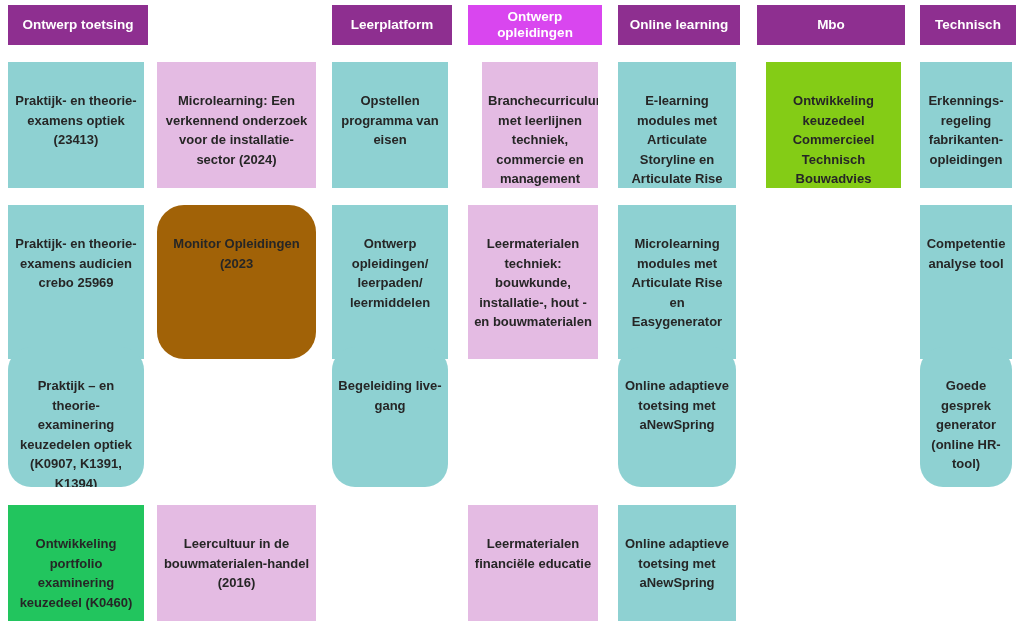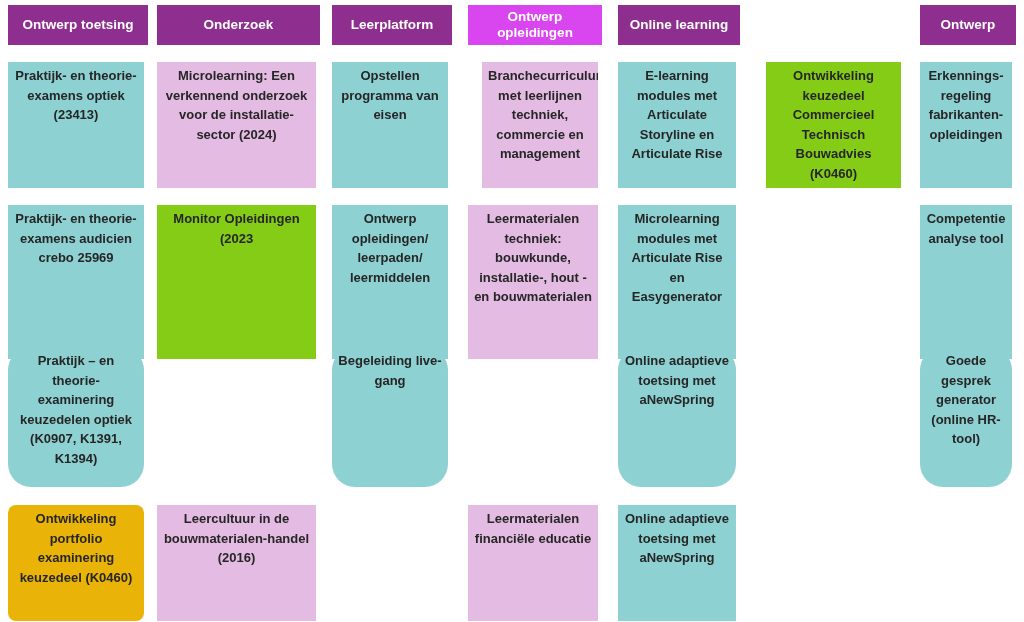--- a/index.html
+++ b/index.html
@@ -15,46 +15,45 @@
   .col-5{left:618px;width:122px;}
   .col-6{left:757px;width:148px;}
   .col-7{left:920px;width:96px;}
   .col-header{
     position:absolute;top:5px;left:0;right:0;height:40px;
     display:flex;align-items:center;justify-content:center;text-align:center;
     color:#ffffff;font-weight:bold;font-size:13.5px;line-height:1.2;
   }
   .card{
     position:absolute;left:0;right:4px;box-sizing:border-box;
-    padding:4px 6px 8px 6px;text-align:center;
+    padding:29px 6px 8px 6px;text-align:center;
     font-weight:bold;font-size:13px;line-height:1.5;color:#262626;
     overflow:hidden;
   }
   .row-1{top:62px;height:126px;}
   .row-2{top:205px;height:154px;}
   .row-3{top:347px;height:140px;border-radius:23px;}
   .row-4{top:505px;height:116px;}
 </style>
 </head>
 <body>
 
 <div class="board">
 
   <div class="col col-1">
     <div class="col-header" style="background: rgb(142, 47, 144);">Ontwerp toetsing</div>
     <div class="card row-1" style="background: rgb(142, 209, 210);">Praktijk- en theorie-examens optiek (23413)</div>
     <div class="card row-2" style="background: rgb(142, 209, 210);">Praktijk- en theorie-examens audicien crebo 25969</div>
     <div class="card row-3" style="background: rgb(142, 209, 210);">Praktijk – en theorie-examinering keuzedelen optiek (K0907, K1391, K1394)</div>
-    <div class="card row-4" style="background: #eab308; border-radius: 8px;">Ontwikkeling portfolio examinering keuzedeel (K0460)</div>
+    <div class="card row-4" style="background: #22c55e;">Ontwikkeling portfolio examinering keuzedeel (K0460)</div>
   </div>
 
   <div class="col col-2">
-    <div class="col-header" style="background: rgb(142, 47, 144);">Onderzoek</div>
     <div class="card row-1" style="background: rgb(228, 187, 227);">Microlearning: Een verkennend onderzoek voor de installatie-sector (2024)</div>
-    <div class="card row-2" style="background: #84cc16;">Monitor Opleidingen (2023</div>
+    <div class="card row-2" style="background: #a16207; border-radius: 27px;">Monitor Opleidingen (2023</div>
     <div class="card row-4" style="background: rgb(228, 187, 227);">Leercultuur in de bouwmaterialen-handel (2016)</div>
   </div>
 
   <div class="col col-3">
     <div class="col-header" style="background: rgb(142, 47, 144);">Leerplatform</div>
     <div class="card row-2" style="background: rgb(142, 209, 210);">Ontwerp opleidingen/ leerpaden/ leermiddelen</div>
     <div class="card row-1" style="background: rgb(142, 209, 210);">Opstellen programma van eisen</div>
     <div class="card row-3" style="background: rgb(142, 209, 210);">Begeleiding live-gang</div>
   </div>
 
@@ -67,23 +66,24 @@
 
   <div class="col col-5">
     <div class="col-header" style="background: rgb(142, 47, 144);">Online learning</div>
     <div class="card row-1" style="background: rgb(142, 209, 210);">E-learning modules met Articulate Storyline en Articulate Rise</div>
     <div class="card row-2" style="background: rgb(142, 209, 210);">Microlearning modules met Articulate Rise en Easygenerator</div>
     <div class="card row-3" style="background: rgb(142, 209, 210);">Online adaptieve toetsing met aNewSpring</div>
     <div class="card row-4" style="background: rgb(142, 209, 210);">Online adaptieve toetsing met aNewSpring</div>
   </div>
 
   <div class="col col-6">
+    <div class="col-header" style="background: rgb(142, 47, 144);">Mbo</div>
     <div class="card row-1" style="background: #84cc16; margin-left: 9px;">Ontwikkeling keuzedeel Commercieel Technisch Bouwadvies (K0460)</div>
   </div>
 
   <div class="col col-7">
-    <div class="col-header" style="background: rgb(142, 47, 144);">Ontwerp</div>
+    <div class="col-header" style="background: rgb(142, 47, 144);">Technisch</div>
     <div class="card row-1" style="background: rgb(142, 209, 210);">Erkennings-regeling fabrikanten-opleidingen</div>
     <div class="card row-2" style="background: rgb(142, 209, 210);">Competentie analyse tool</div>
     <div class="card row-3" style="background: rgb(142, 209, 210);">Goede gesprek generator (online HR-tool)</div>
   </div>
 
 </div>
 
 </body></html>

